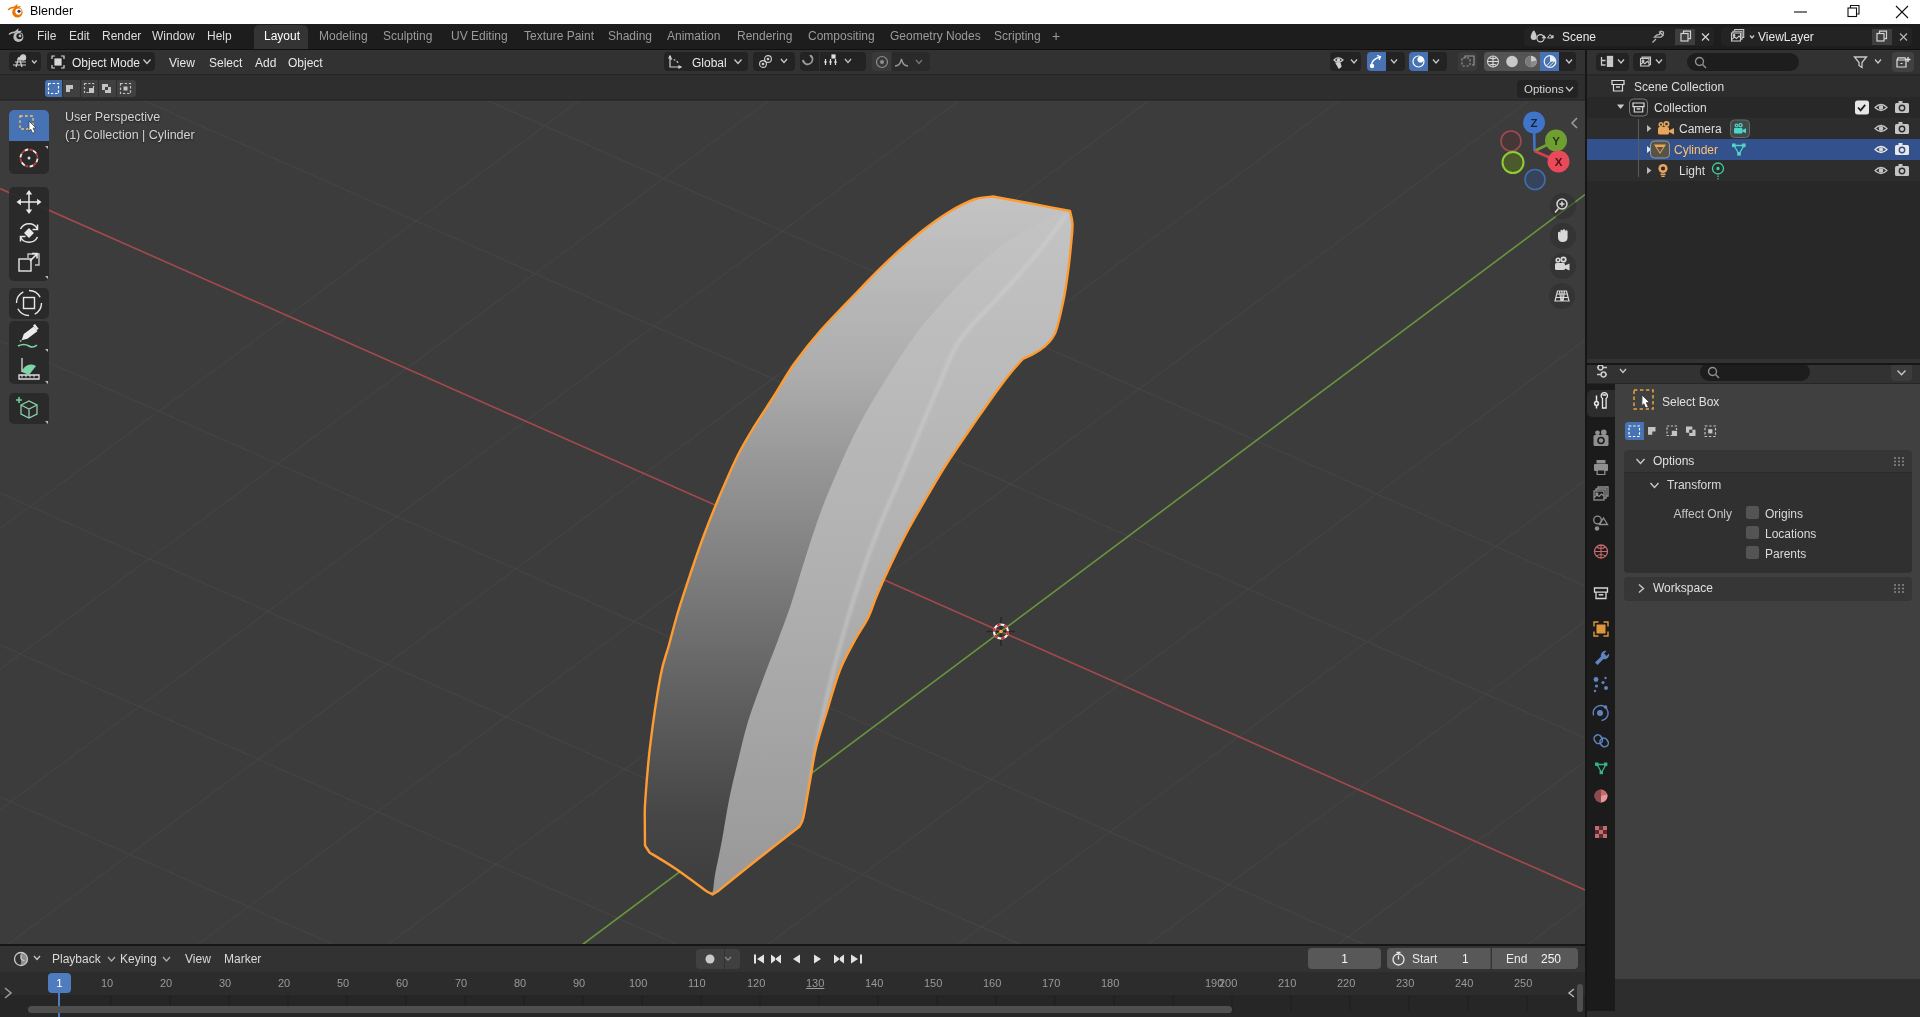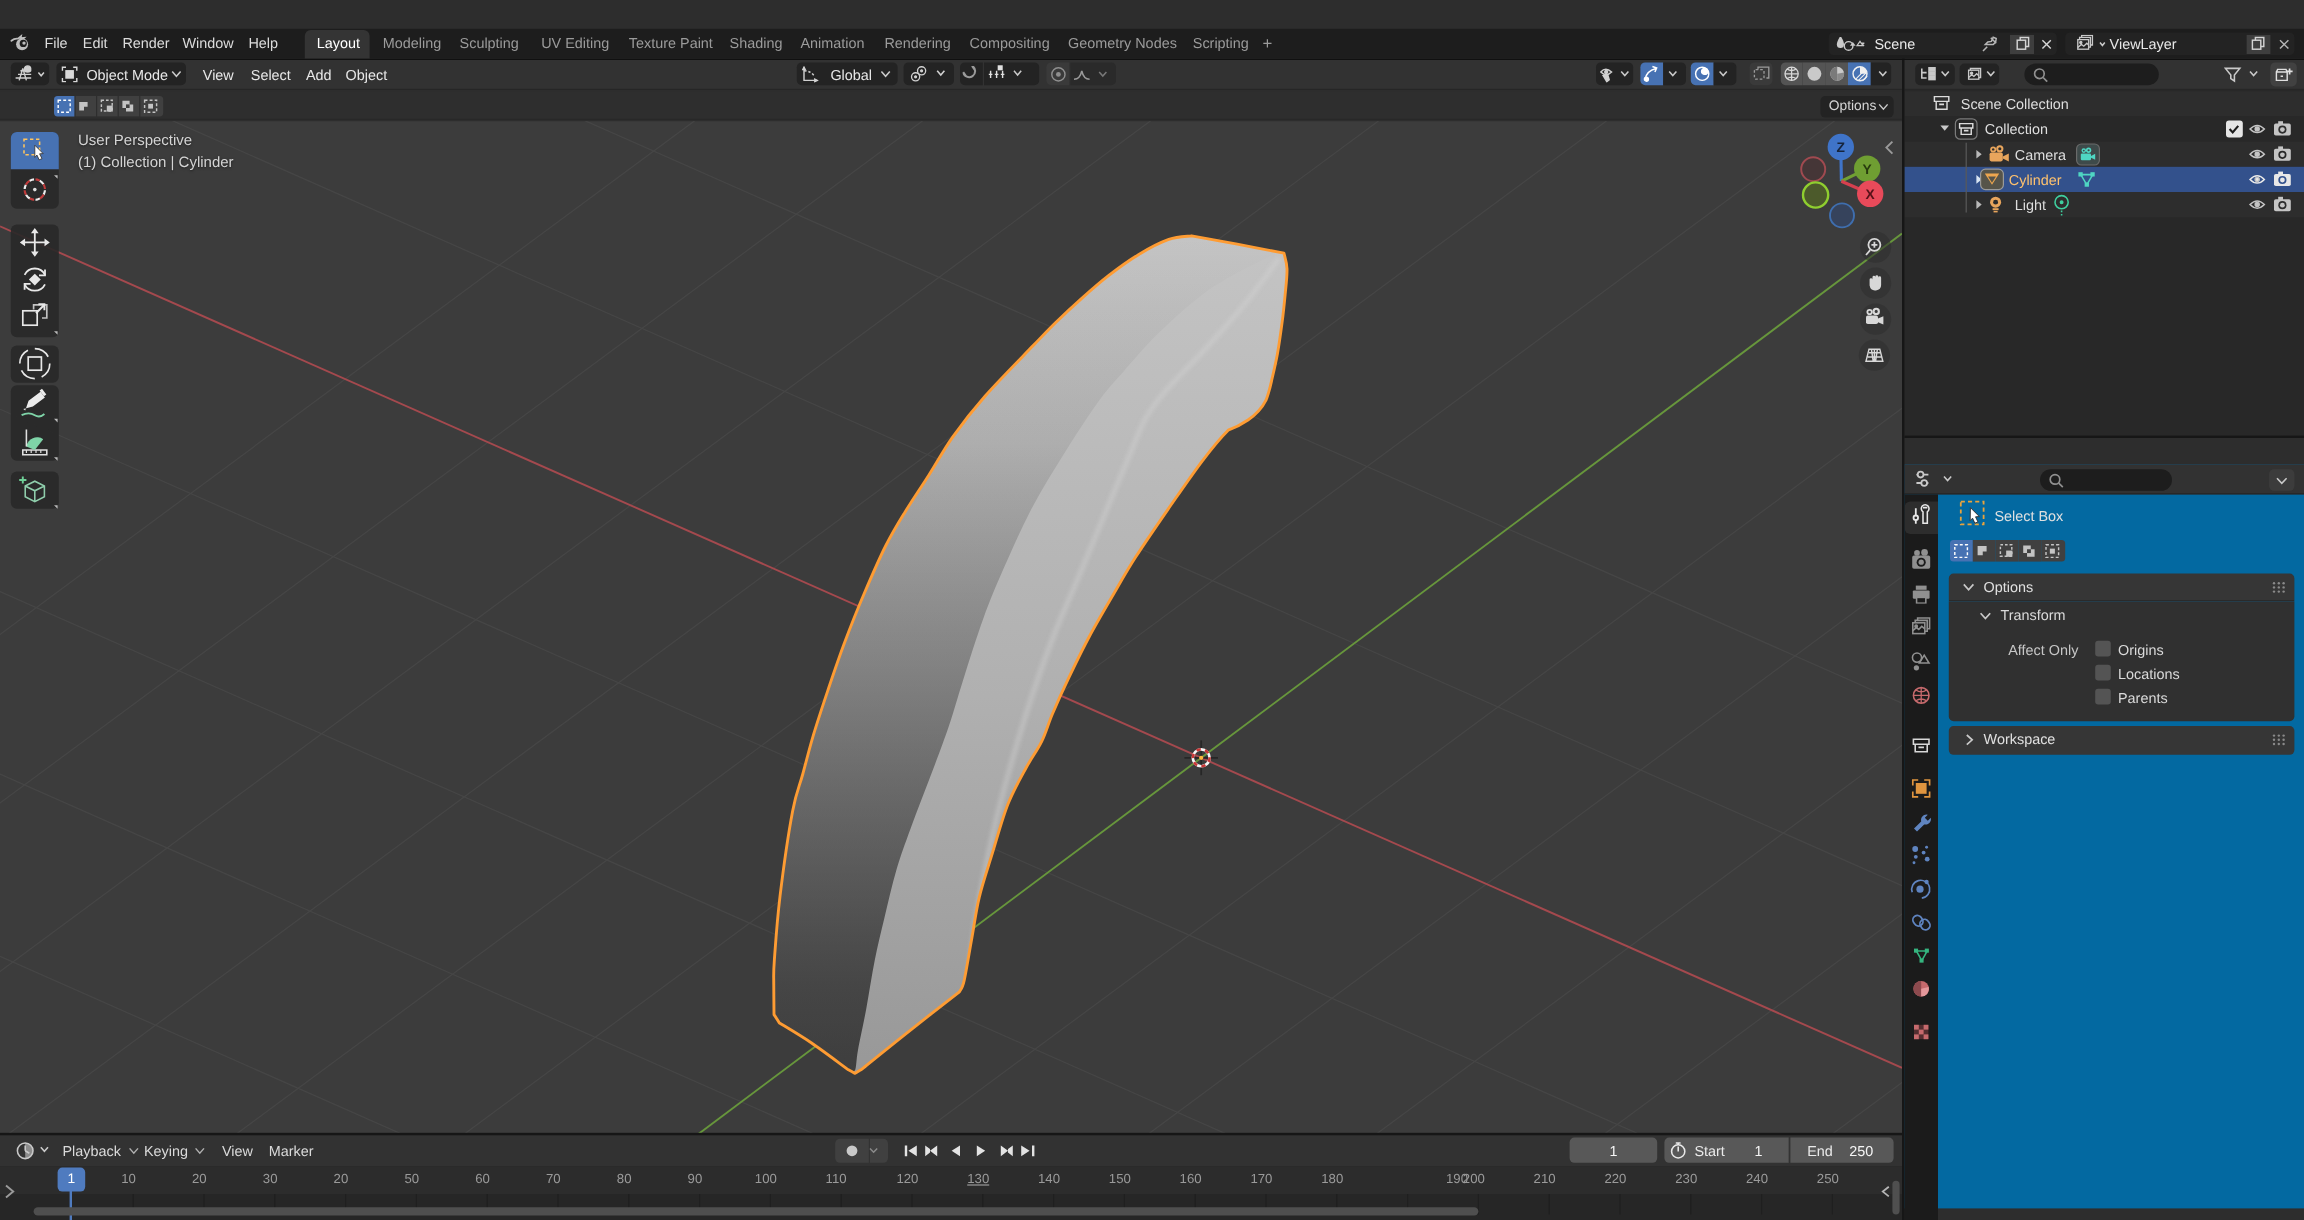--- a/index.html
+++ b/index.html
@@ -6,20 +6,40 @@
   html,body { width:1920px; height:1017px; overflow:hidden; background:#2d2d2d;
     font-family:"Liberation Sans", sans-serif; }
   #root { position:absolute; top:0; left:0; width:1920px; height:1017px; }
   .abs { position:absolute; }
   .txt { position:absolute; white-space:nowrap; }
 </style>
 </head>
 <body>
 <div id="root">
 
+  <div class="abs" style="left:0;top:0;width:1920px;height:24px;background:#ffffff;">
+    <svg class="abs" style="left:7px;top:3px" width="18" height="18" viewBox="0 0 18 18">
+      <g>
+       <path d="M1.5,6.5 Q4,4.2 7,4.6 L9.5,2.6 L9.2,4.2 L12,4.0 L10.2,5.6" fill="none" stroke="#ea7600" stroke-width="1.6" stroke-linecap="round"></path>
+       <circle cx="10.4" cy="9.3" r="5.2" fill="#ea7600"></circle>
+       <circle cx="11.4" cy="8.6" r="3.1" fill="#ffffff"></circle>
+       <circle cx="12.0" cy="8.3" r="1.5" fill="#1e2f52"></circle>
+      </g>
+    </svg>
+    <div class="txt" style="left:30px;top:4px;font-size:12.5px;color:#000;">Blender</div>
+    <svg class="abs" style="left:1786px;top:0" width="134" height="24" viewBox="0 0 134 24">
+      <g stroke="#111" stroke-width="1.1" fill="none">
+        <line x1="8" y1="12" x2="21" y2="12"></line>
+        <rect x="62" y="8" width="8.5" height="8.5"></rect>
+        <path d="M64.5,8 v-2.5 h8.5 v8.5 h-2.5"></path>
+        <line x1="110" y1="6" x2="122" y2="18"></line>
+        <line x1="122" y1="6" x2="110" y2="18"></line>
+      </g>
+    </svg>
+  </div>
 
   <div class="abs" style="left:0;top:24px;width:1920px;height:25px;background:#1d1d1d;">
     <svg class="abs" style="left:8px;top:4px" width="18" height="17" viewBox="0 0 18 17">
        <path d="M1.5,6.0 Q4,3.8 7,4.2 L9.5,2.2 L9.2,3.8 L12,3.6 L10.2,5.2" fill="none" stroke="#bdbdbd" stroke-width="1.5" stroke-linecap="round"></path>
        <circle cx="10.4" cy="8.9" r="5.0" fill="#bdbdbd"></circle>
        <circle cx="11.4" cy="8.2" r="3.0" fill="#1d1d1d"></circle>
        <circle cx="12.0" cy="7.9" r="1.4" fill="#bdbdbd"></circle>
     </svg>
     <div class="txt" style="left:37px;top:5px;font-size:12px;color:#dcdcdc;">File</div>
     <div class="txt" style="left:69px;top:5px;font-size:12px;color:#dcdcdc;">Edit</div>
@@ -559,21 +579,21 @@
         </g>
       </g>
     </svg>
     <div class="txt" style="left:47px;top:31px;font-size:12px;color:#dedede;">Scene Collection</div>
     <div class="txt" style="left:67px;top:52px;font-size:12px;color:#dedede;">Collection</div>
     <div class="txt" style="left:92px;top:73px;font-size:12px;color:#dedede;">Camera</div>
     <div class="txt" style="left:87px;top:94px;font-size:12px;color:#fdc16e;">Cylinder</div>
     <div class="txt" style="left:92px;top:115px;font-size:12px;color:#dedede;">Light</div>
   </div>
 
-  <div class="abs" style="left:1587px;top:387px;width:333px;height:620px;background:#0369a1;">
+  <div class="abs" style="left:1587px;top:359px;width:333px;height:620px;background:#404040;">
     <div class="abs" style="left:0;top:0;width:333px;height:25px;background:#323232;border-bottom:1px solid #262626;"></div>
     <svg class="abs" style="left:7px;top:4px" width="36" height="17" viewBox="0 0 36 17">
       <g stroke="#c9c9c9" stroke-width="1.5" fill="none">
         <path d="M3,4.5 h10 M3,11.5 h10"></path>
         <circle cx="6.5" cy="4.5" r="2.4" fill="#323232"></circle>
         <circle cx="9.5" cy="11.5" r="2.4" fill="#323232"></circle>
         <path d="M26,6 l3,3.4 3,-3.4" stroke-width="1.3"></path>
       </g>
     </svg>
     <div class="abs" style="left:113px;top:4px;width:110px;height:18px;background:#1d1d1d;border-radius:9px;"></div>

